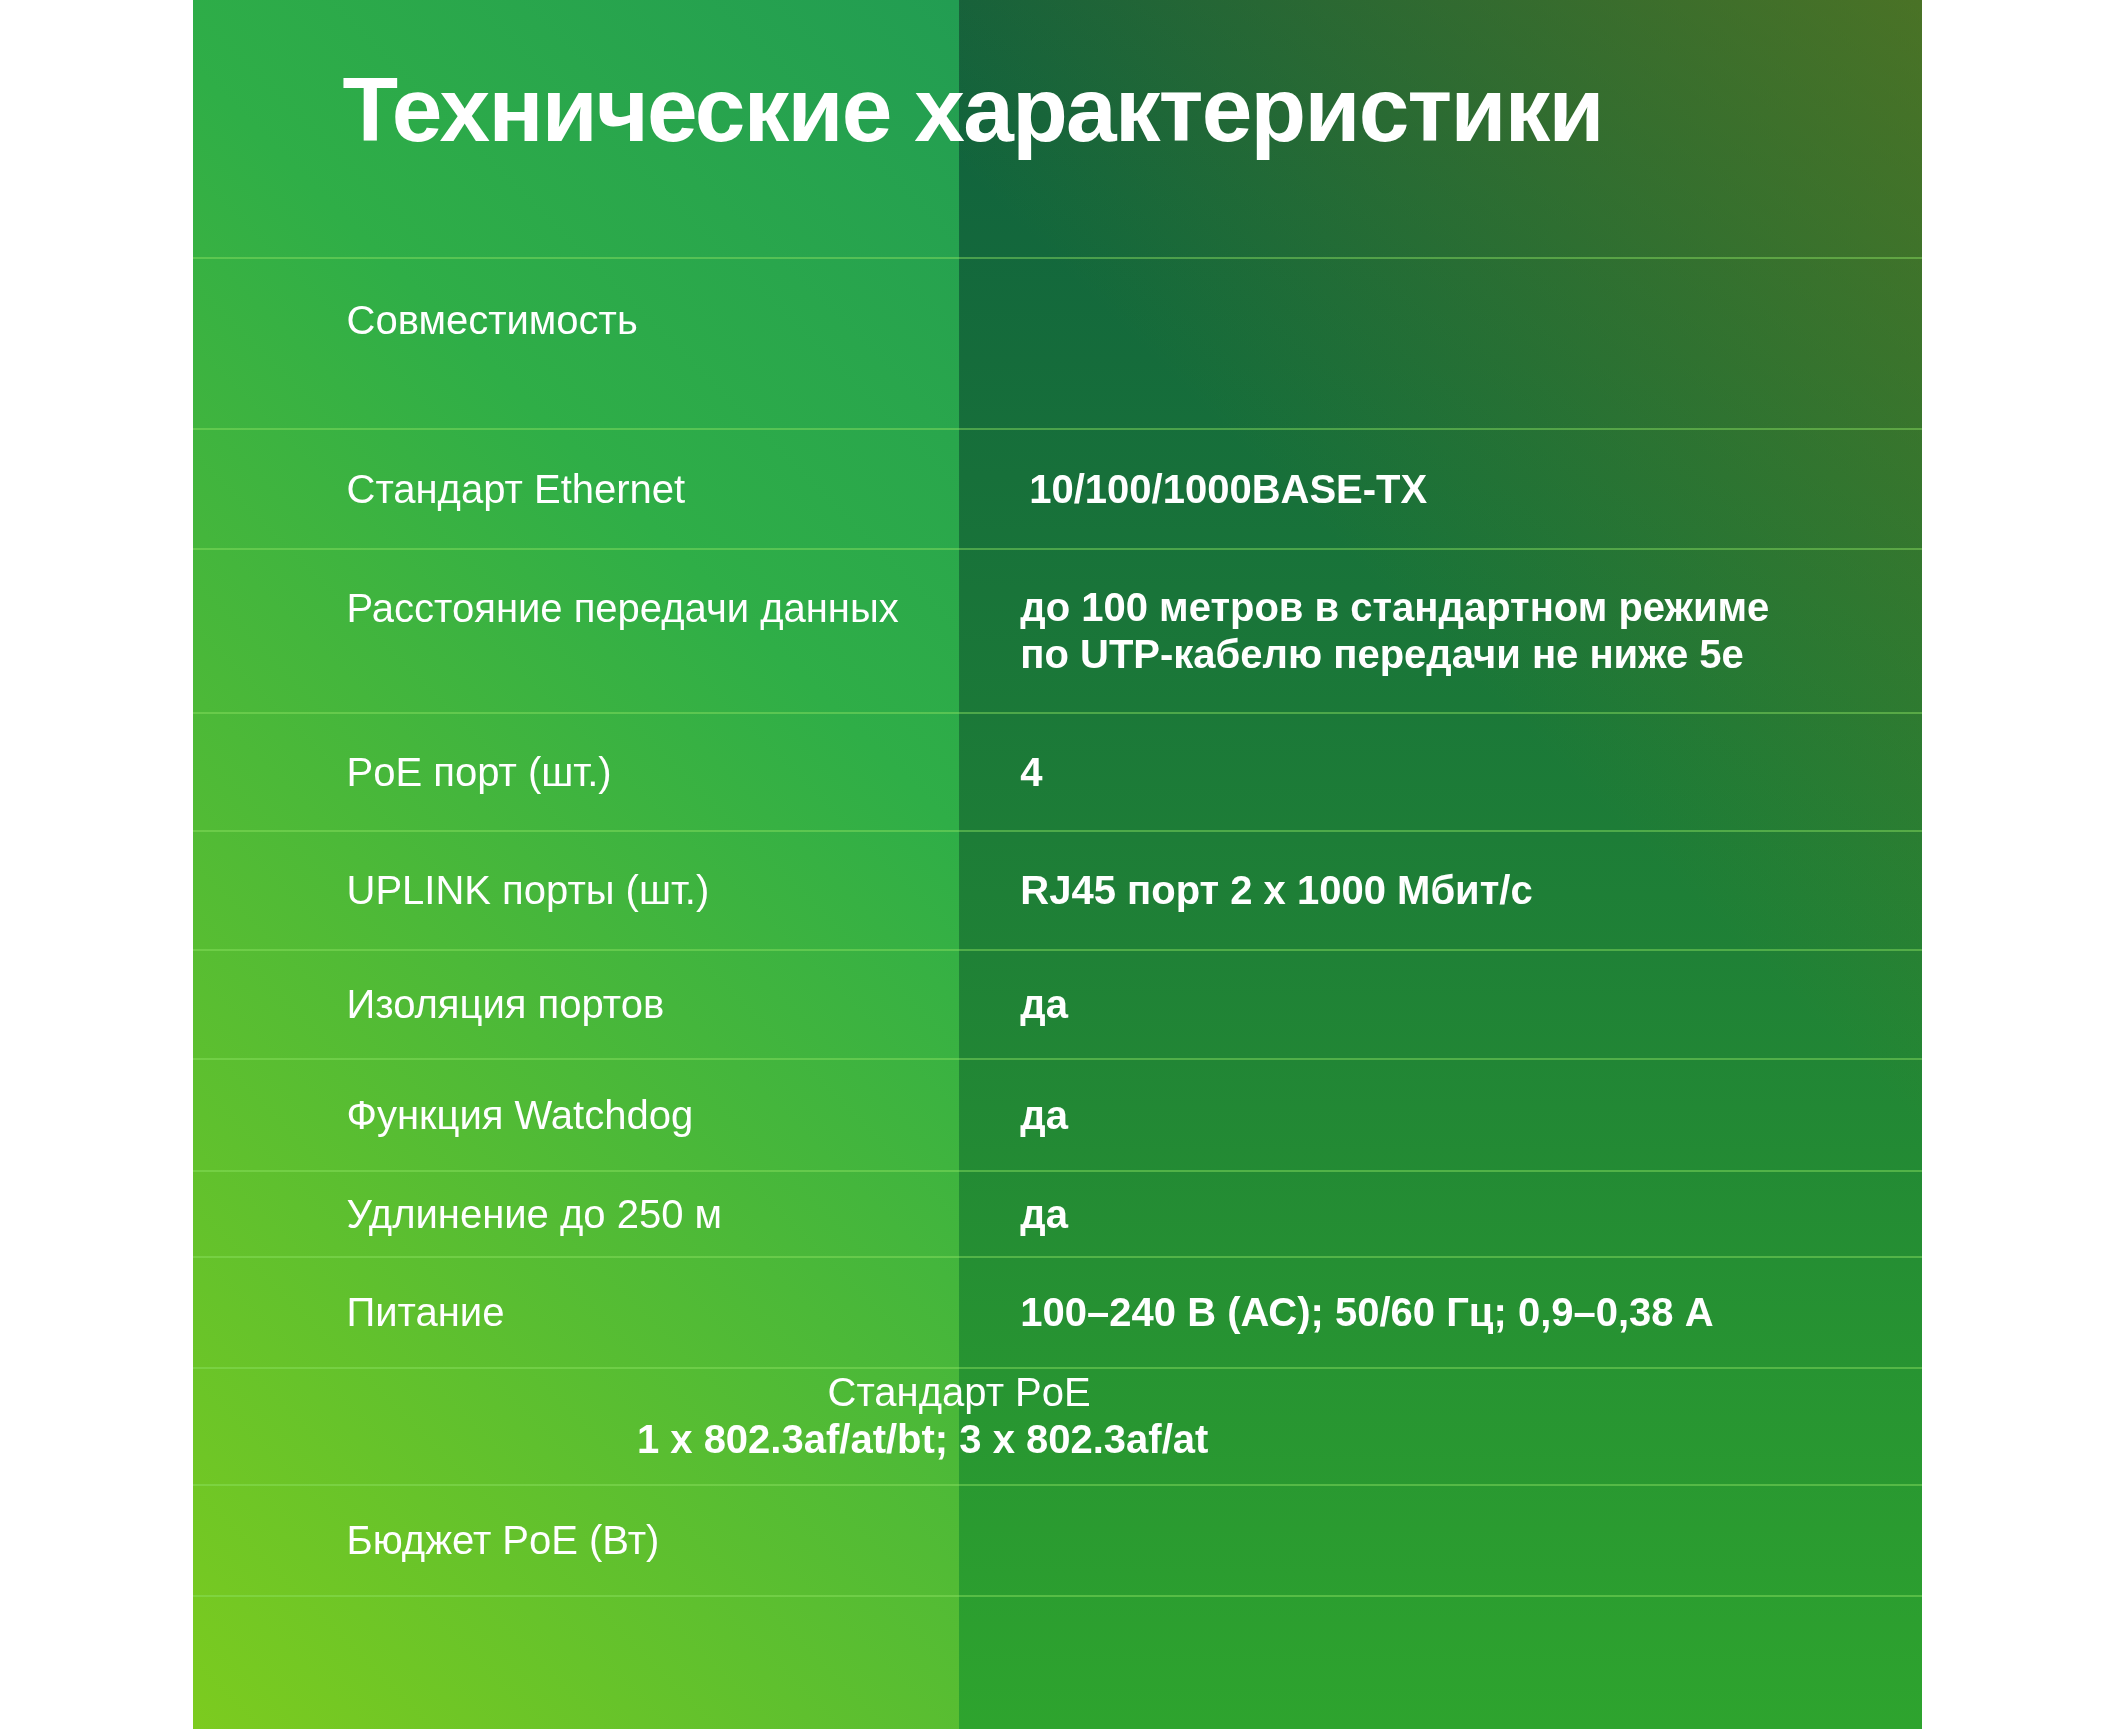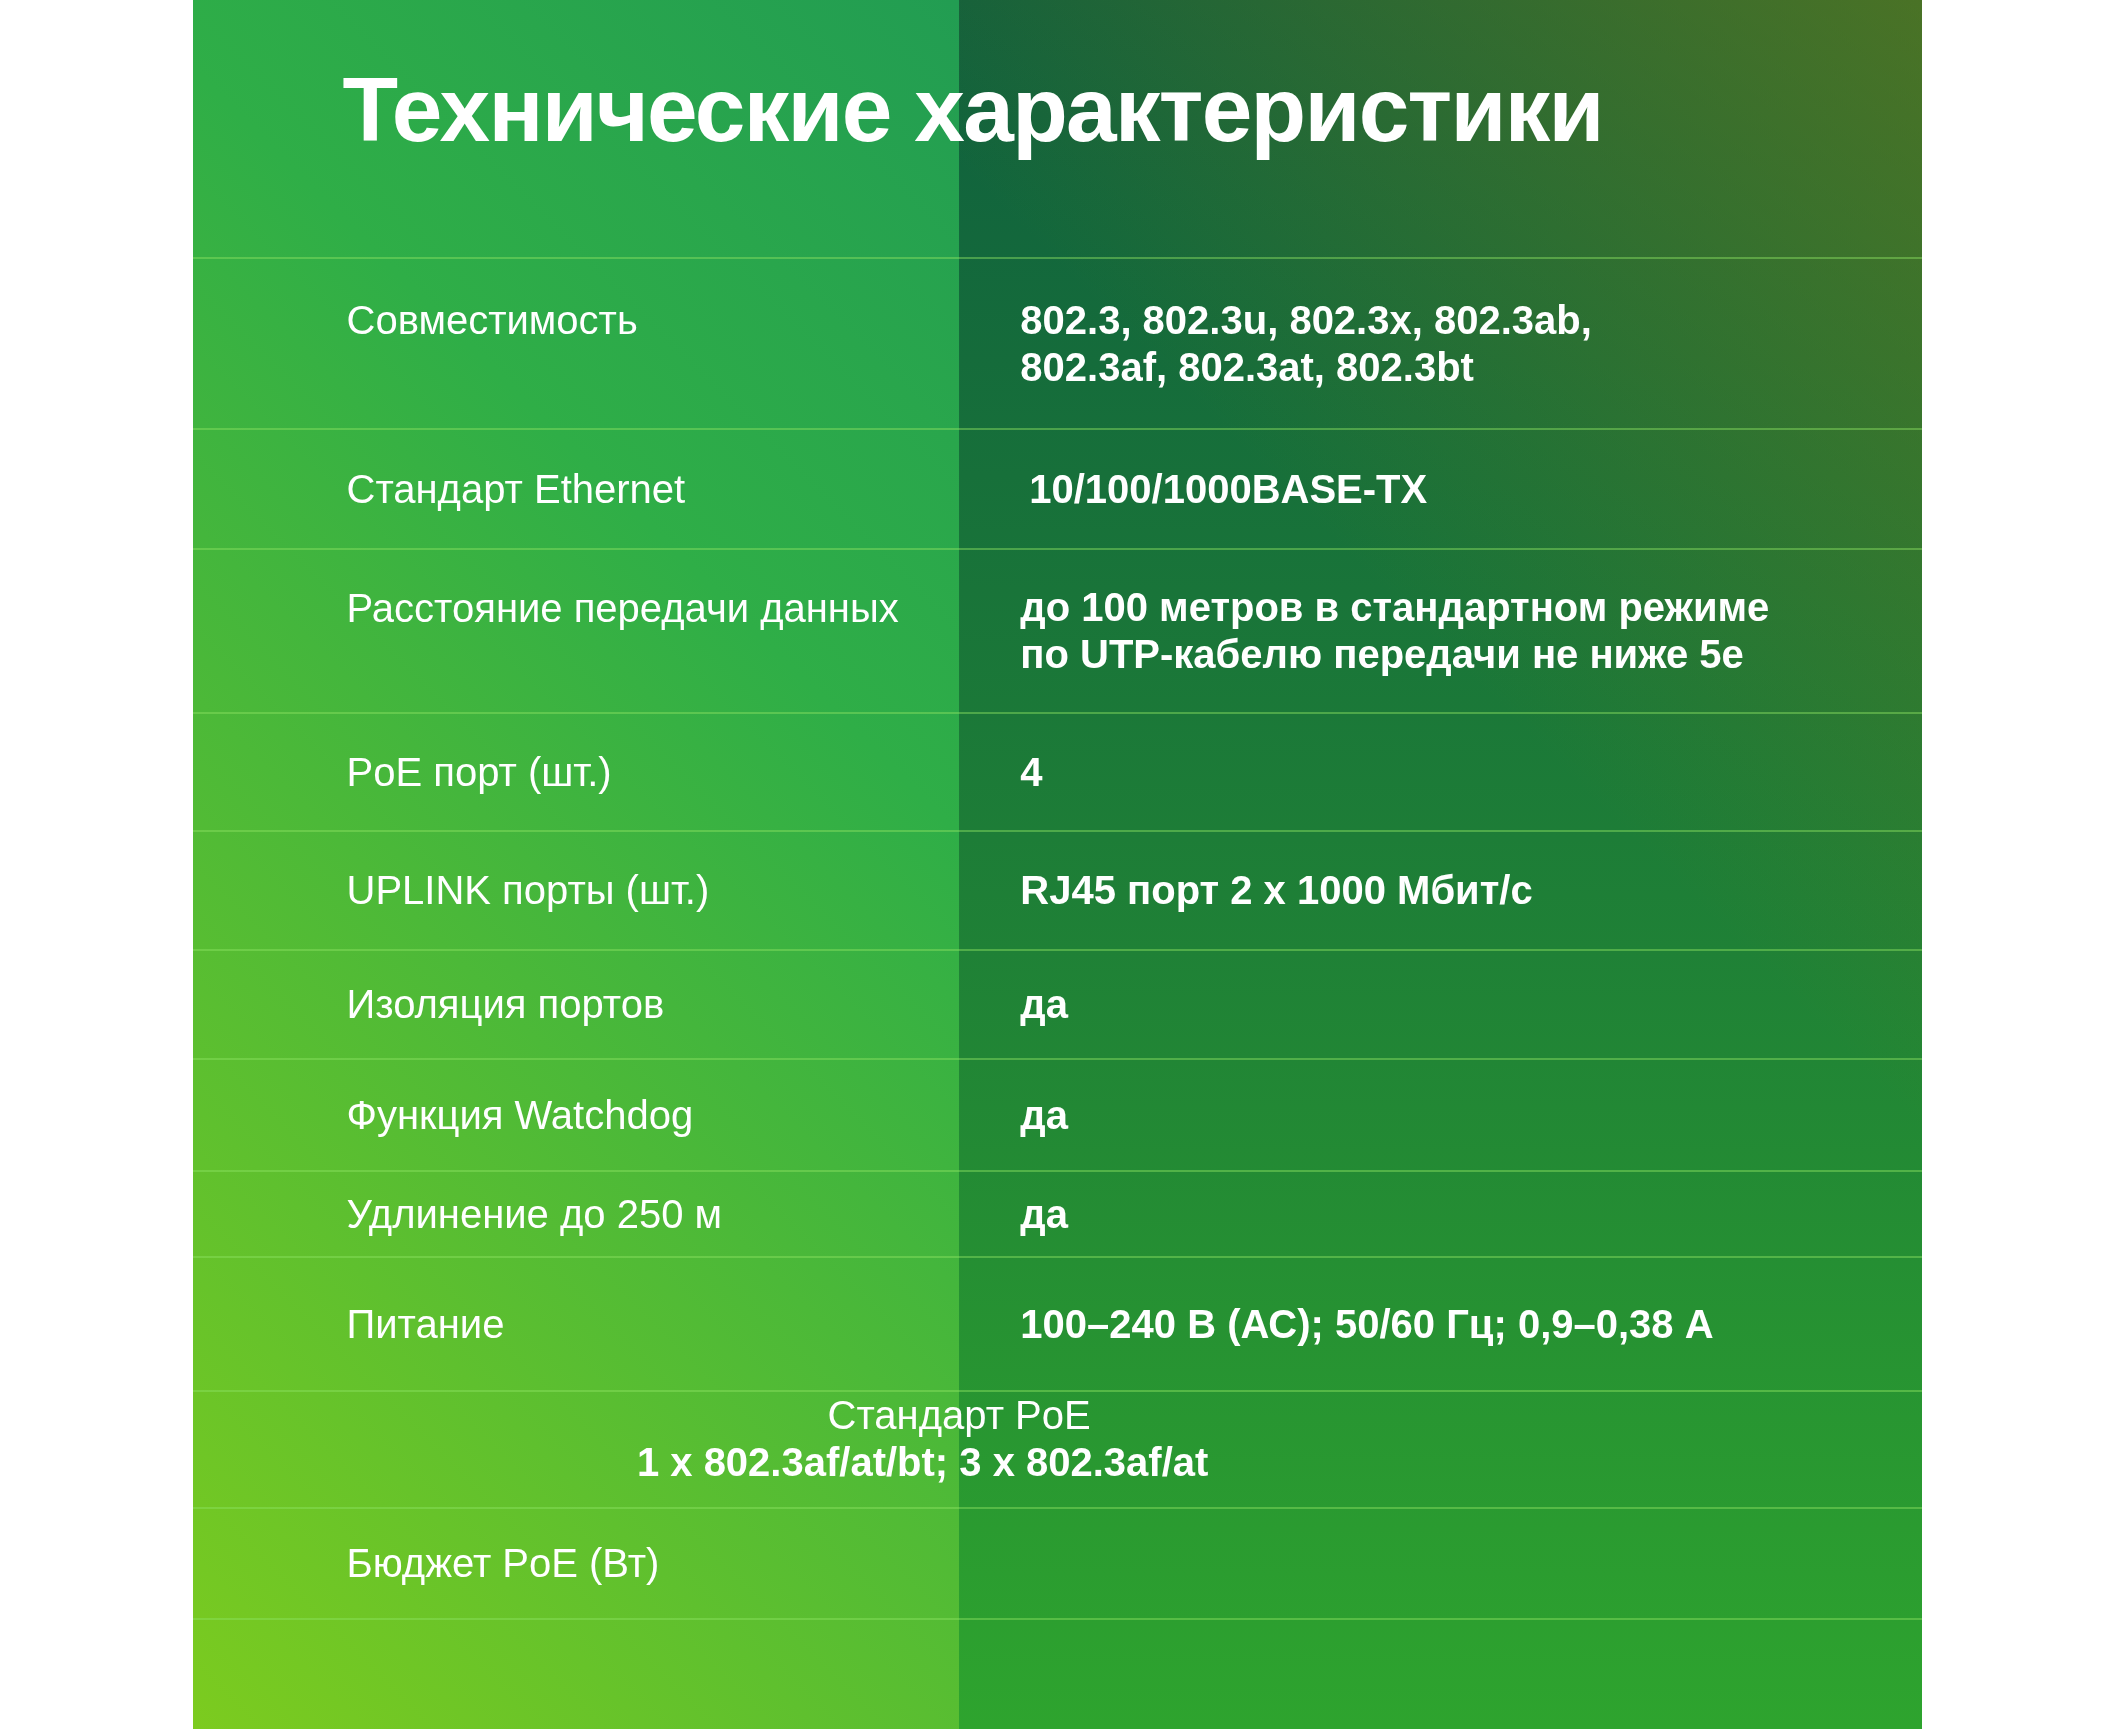--- a/index.html
+++ b/index.html
@@ -71,21 +71,21 @@
     border-top: 2.6px solid rgba(140,226,98,0.45);
   }
   .spec-row:nth-child(1)  { height: 171px; }
   .spec-row:nth-child(2)  { height: 120px; gap: 15px; }
   .spec-row:nth-child(3)  { height: 164px; }
   .spec-row:nth-child(4)  { height: 118px; }
   .spec-row:nth-child(5)  { height: 119px; }
   .spec-row:nth-child(6)  { height: 109px; }
   .spec-row:nth-child(7)  { height: 112px; }
   .spec-row:nth-child(8)  { height: 86px; }
-  .spec-row:nth-child(9)  { height: 134px; align-items: center; }
+  .spec-row:nth-child(9)  { height: 111px; align-items: center; }
   .spec-row:nth-child(10) { height: 117px; flex-direction: column; }
   .spec-row:nth-child(11) { height: 111px; }
 
   .cell-label {
     width: 44.35%;
     box-sizing: border-box;
     padding-left: 154px;
     padding-right: 26px;
     font-size: 40px;
     font-weight: 400;
@@ -117,24 +117,20 @@
 
   <div class="content">
 
     <div class="title-area">
       <h1>Технические характеристики</h1>
     </div>
 
     <div class="spec-table">
         <div class="spec-row row--tall">
     <div class="cell-label">Совместимость</div>
-    <div class="cell-value">
-            <div>802.3, 802.3u, 802.3x, 802.3ab,</div>
-            <div>802.3af, 802.3at, 802.3bt</div>
-          </div>
   </div>
         <div class="spec-row">
     <div class="cell-label">Стандарт Ethernet</div>
     <div class="cell-value">
             <div>10/100/1000BASE-TX</div>
           </div>
   </div>
         <div class="spec-row row--tall">
     <div class="cell-label">Расстояние передачи данных</div>
     <div class="cell-value">

